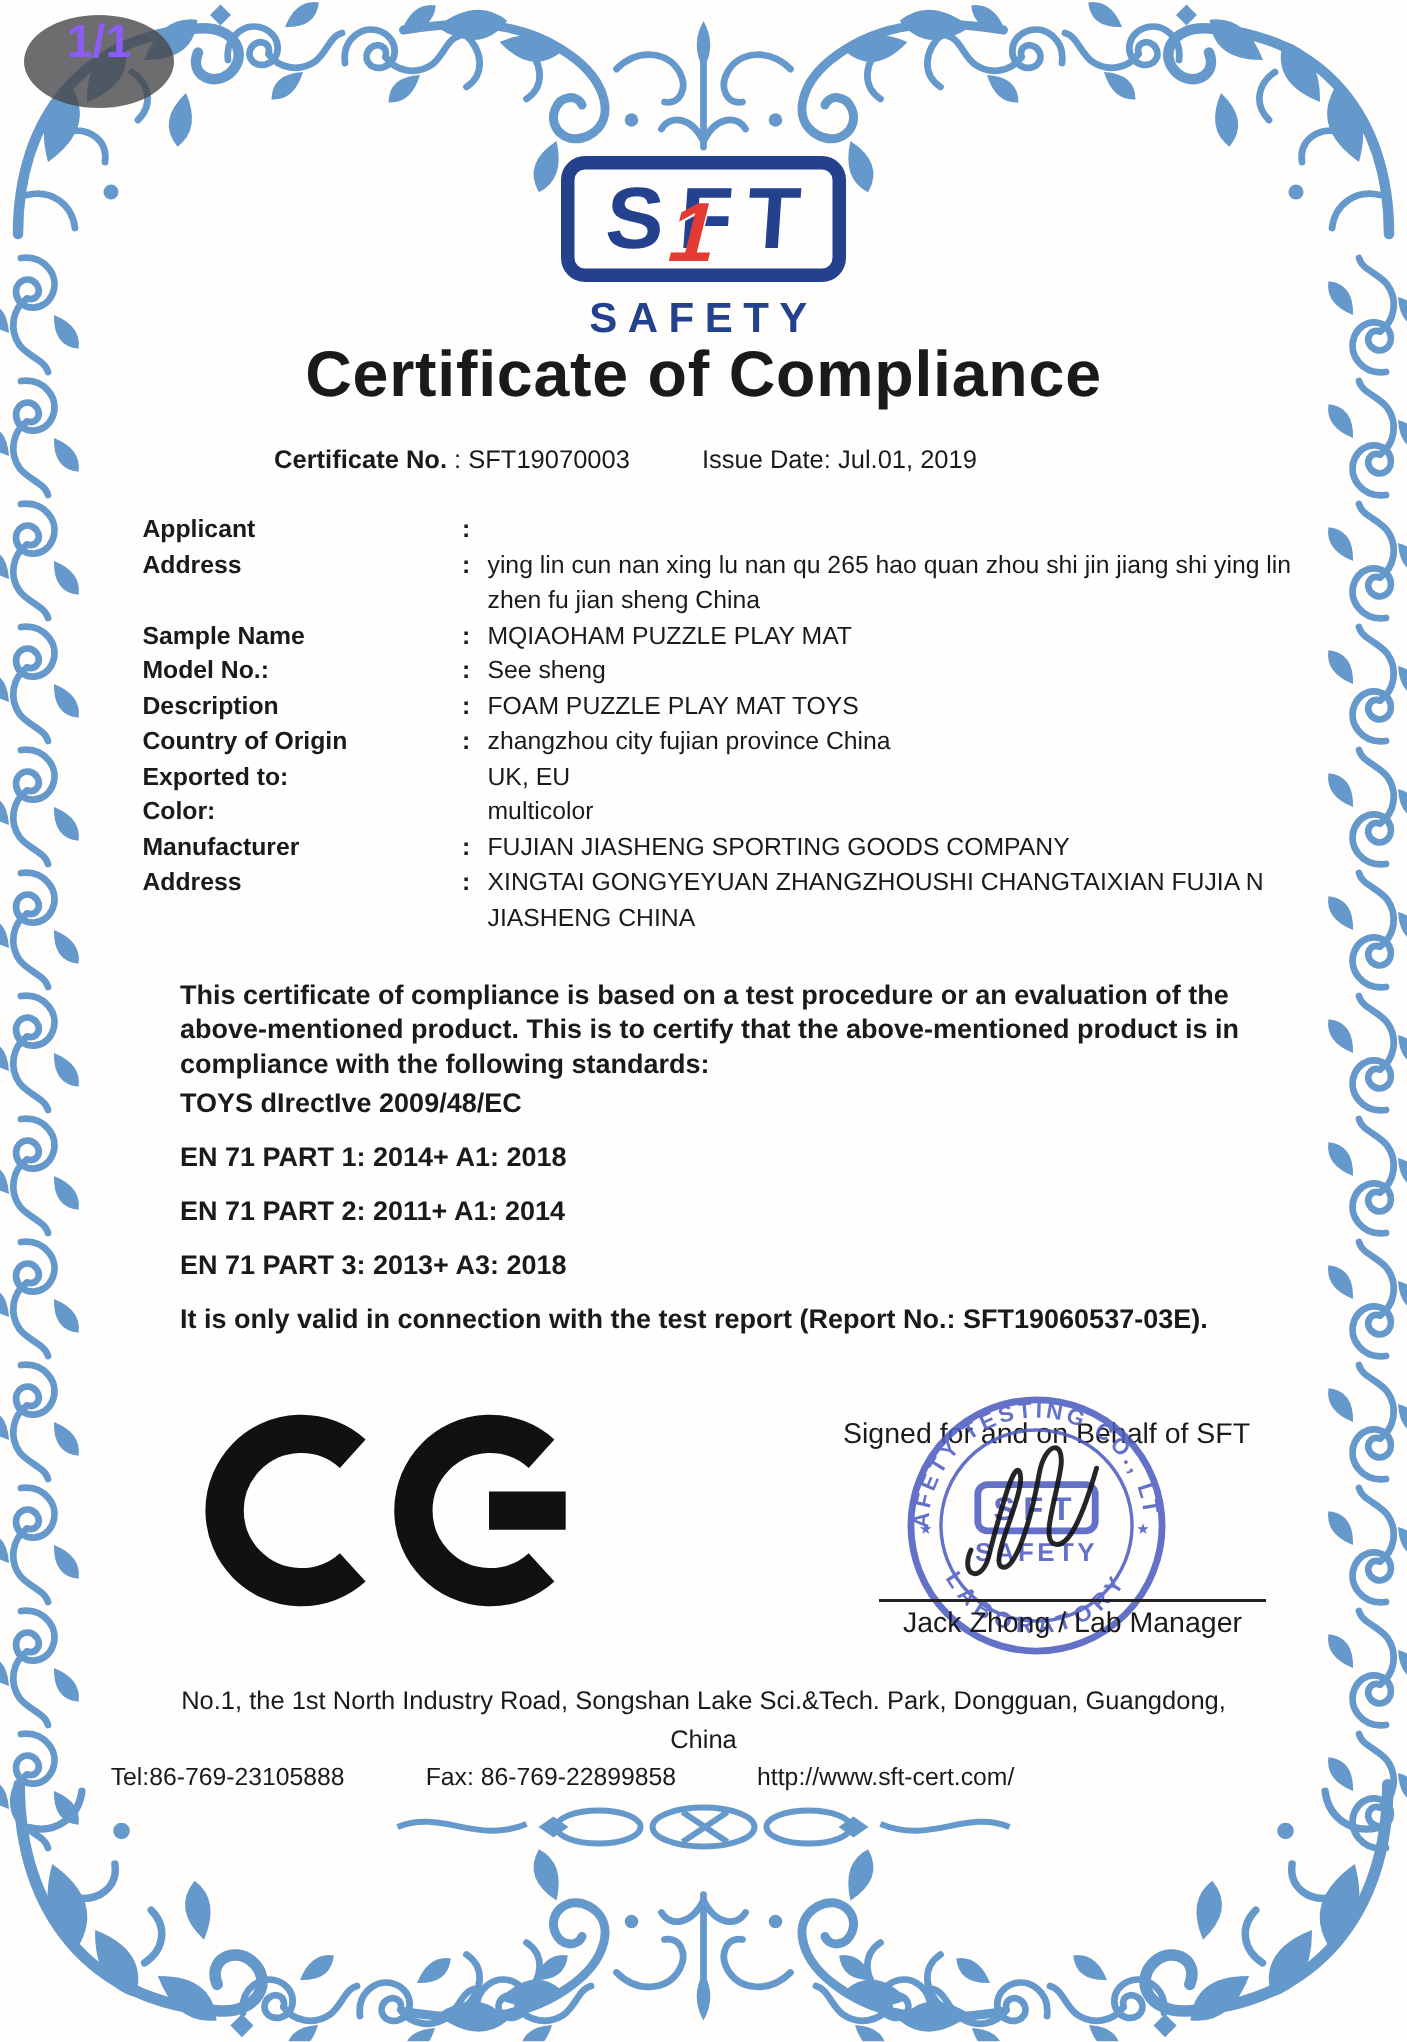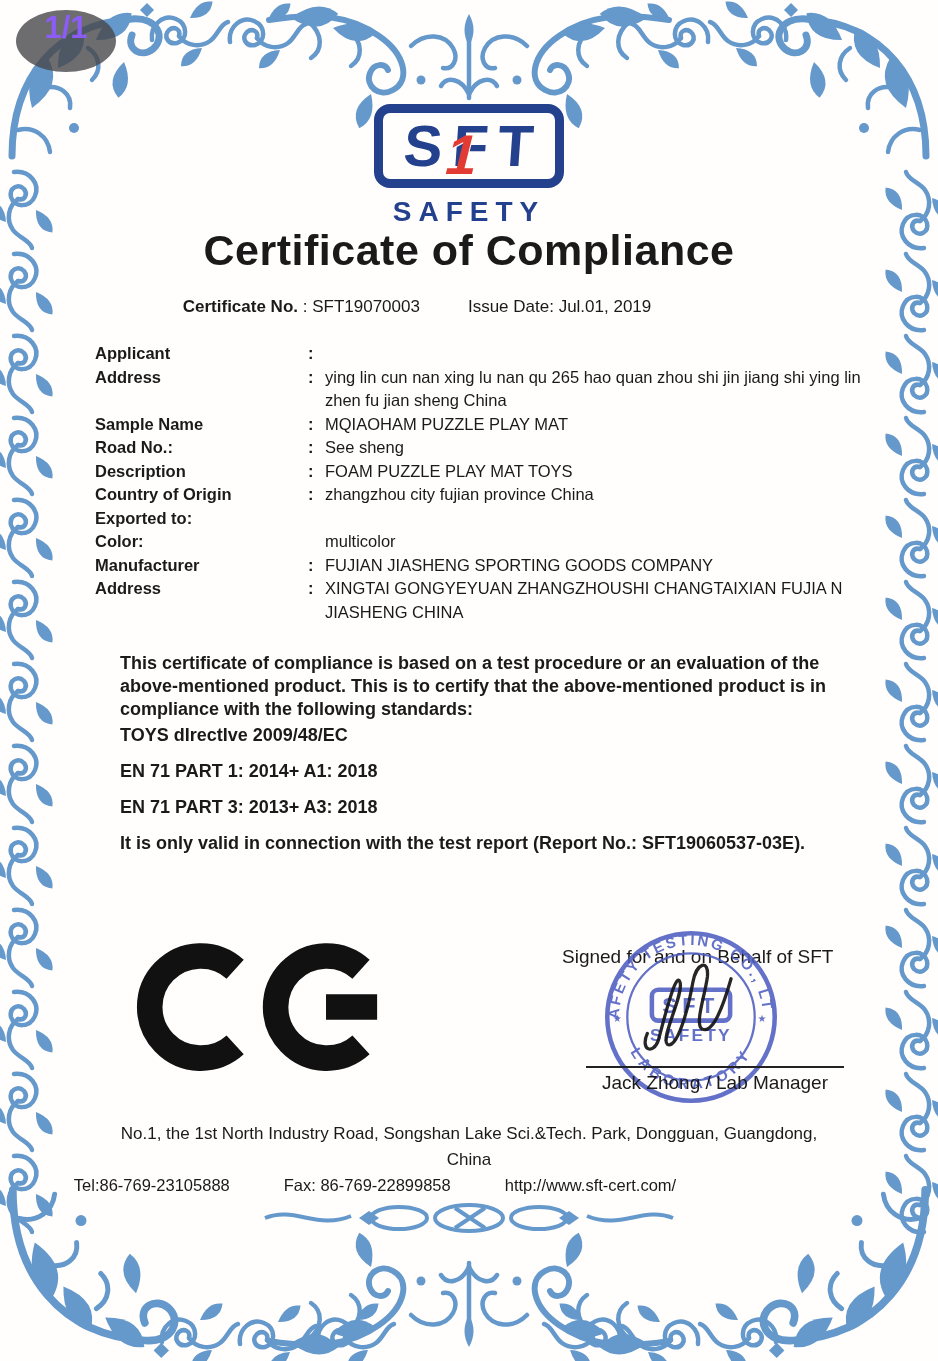--- a/index.html
+++ b/index.html
@@ -181,37 +181,38 @@
       <div class="flabel">Address</div>
       <div class="fcolon">:</div>
       <div class="fvalue">ying lin cun nan xing lu nan qu 265 hao quan zhou shi jin jiang shi ying lin zhen fu jian sheng China</div>
     </div>
     <div class="frow">
       <div class="flabel">Sample Name</div>
       <div class="fcolon">:</div>
       <div class="fvalue">MQIAOHAM PUZZLE PLAY MAT</div>
     </div>
     <div class="frow">
-      <div class="flabel">Road No.:</div>
+      <div class="flabel">Model No.:</div>
       <div class="fcolon">:</div>
       <div class="fvalue">See sheng</div>
     </div>
     <div class="frow">
       <div class="flabel">Description</div>
       <div class="fcolon">:</div>
       <div class="fvalue">FOAM PUZZLE PLAY MAT TOYS</div>
     </div>
     <div class="frow">
       <div class="flabel">Country of Origin</div>
       <div class="fcolon">:</div>
       <div class="fvalue">zhangzhou city fujian province China</div>
     </div>
     <div class="frow">
       <div class="flabel">Exported to:</div>
       <div class="fcolon"></div>
+      <div class="fvalue">UK, EU</div>
     </div>
     <div class="frow">
       <div class="flabel">Color:</div>
       <div class="fcolon"></div>
       <div class="fvalue">multicolor</div>
     </div>
     <div class="frow">
       <div class="flabel">Manufacturer</div>
       <div class="fcolon">:</div>
       <div class="fvalue">FUJIAN JIASHENG SPORTING GOODS COMPANY</div>
@@ -220,20 +221,21 @@
       <div class="flabel">Address</div>
       <div class="fcolon">:</div>
       <div class="fvalue">XINGTAI GONGYEYUAN ZHANGZHOUSHI CHANGTAIXIAN FUJIA N JIASHENG CHINA</div>
     </div>
   </div>
 
   <div class="abs statement">
     <div>This certificate of compliance is based on a test procedure or an evaluation of the above-mentioned product. This is to certify that the above-mentioned product is in compliance with the following standards:</div>
     <div class="std0">TOYS dIrectIve 2009/48/EC</div>
     <div class="std">EN 71 PART 1: 2014+ A1: 2018</div>
+    <div class="std">EN 71 PART 2: 2011+ A1: 2014</div>
     <div class="std">EN 71 PART 3: 2013+ A3: 2018</div>
     <div class="std">It is only valid in connection with the test report (Report No.: SFT19060537-03E).</div>
   </div>
 
   <svg class="abs ce" width="265" height="143" viewBox="0 0 280 145">
     <g fill="none" stroke="#111" stroke-width="27" stroke-linecap="butt">
       <path d="M109,32 A54,54 0 1 0 109,112"></path>
       <path d="M242,32 A54,54 0 1 0 242,112"></path>
       <path d="M205,72 L259,72"></path>
     </g>

